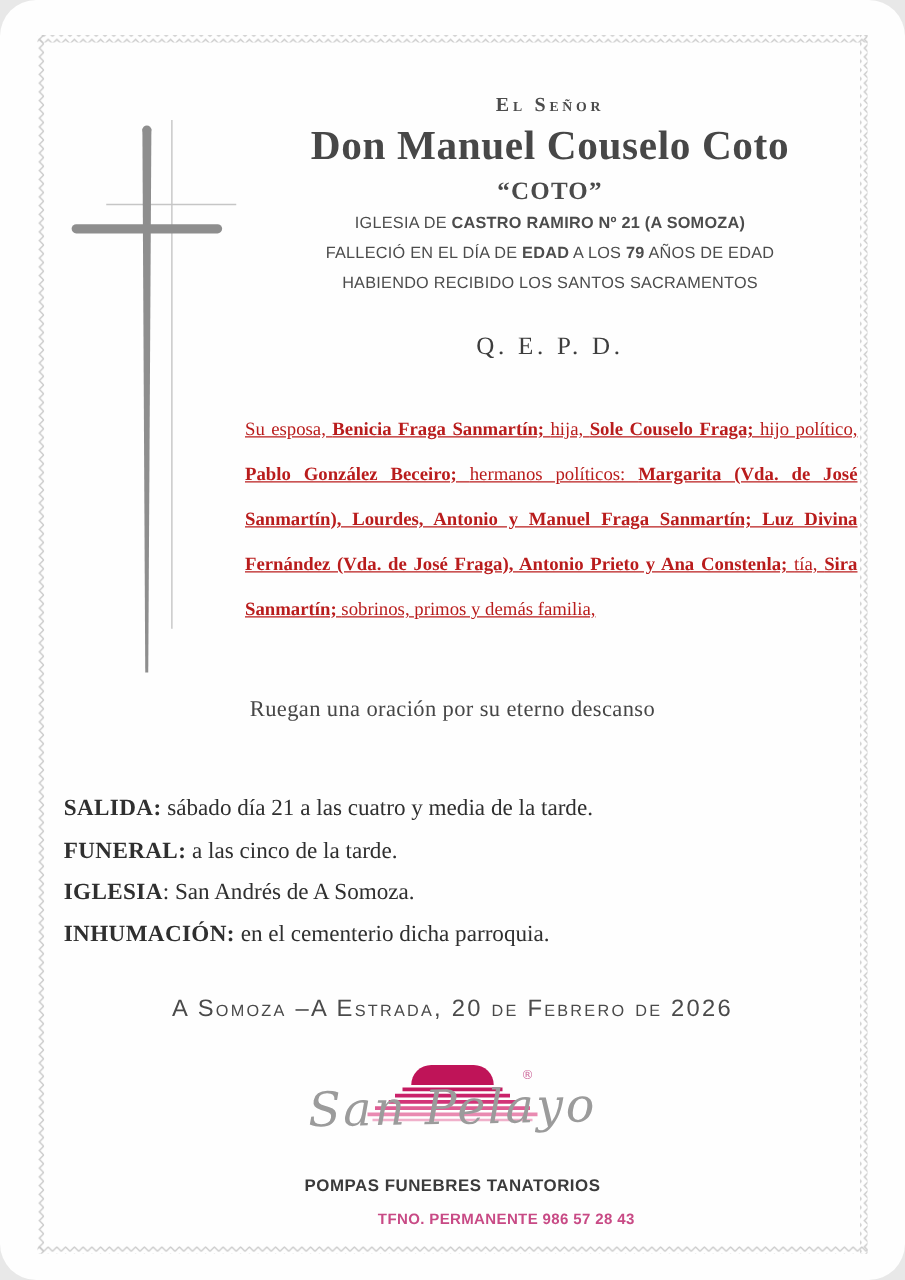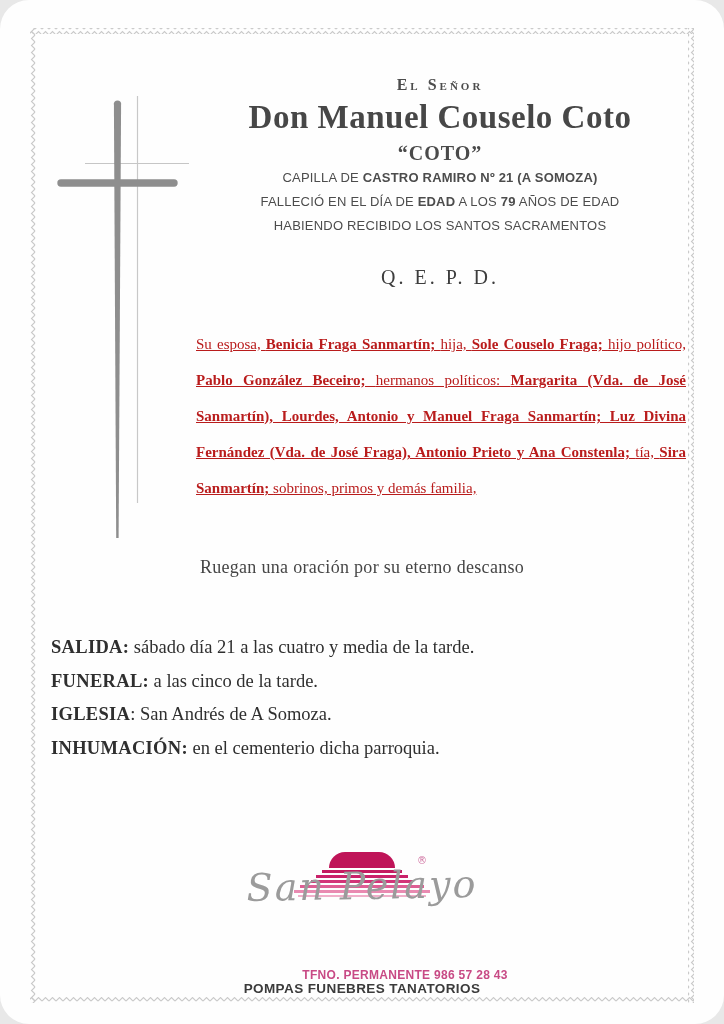--- a/index.html
+++ b/index.html
@@ -73,21 +73,21 @@
     font-family:"DejaVu Serif",serif;font-style:italic;font-size:38px;
     color:#9b9b9b;letter-spacing:2px;transform:rotate(-1deg);
   }
   .registered{
     position:absolute;left:50%;top:3px;margin-left:55px;
     font-family:"DejaVu Sans",sans-serif;font-size:10px;color:#cf6f9f;
   }
 
   
   .tagline{
-    position:absolute;left:0;top:981px;width:724px;text-align:center;
+    position:absolute;left:0;top:941px;width:724px;text-align:center;
     font-family:"Liberation Sans",sans-serif;font-size:13.5px;font-weight:700;
     letter-spacing:.4px;color:#3b3b3b;
   }
   .phone{
     position:absolute;left:0;top:968px;width:724px;text-align:center;
     font-family:"Liberation Sans",sans-serif;font-size:12px;font-weight:700;
     letter-spacing:.3px;color:#c84a85;padding-left:43px;
   }
 </style>
 </head>
@@ -116,38 +116,39 @@
       <circle cx="117.5" cy="104" r="3.6" fill="#8e8e8e"></circle>
       <polygon points="113.9,103 121.1,103 118.6,538 116.2,538" fill="#8e8e8e"></polygon>
       <line x1="61" y1="183" x2="174" y2="183" stroke="#8e8e8e" stroke-width="7.4" stroke-linecap="round"></line>
     </g>
   </svg>
 
   <div class="header">
     <div class="honorific">El Señor</div>
     <div class="deceased-name">Don Manuel Couselo Coto</div>
     <div class="alias">“COTO”</div>
-    <div class="subhead"><span>CAPILLA DE </span><span class="b">CASTRO RAMIRO Nº 21 (A SOMOZA)</span></div>
+    <div class="subhead"><span>IGLESIA DE </span><span class="b">CASTRO RAMIRO Nº 21 (A SOMOZA)</span></div>
     <div class="subhead"><span>FALLECIÓ EN EL DÍA DE </span><span class="b">EDAD</span><span> A LOS </span><span class="b">79</span><span> AÑOS DE EDAD</span></div>
     <div class="subhead">HABIENDO RECIBIDO LOS SANTOS SACRAMENTOS</div>
   </div>
 
   <div class="rip">Q. E. P. D.</div>
 
   <div class="family"><span>Su esposa, </span><span class="b">Benicia Fraga Sanmartín; </span><span>hija, </span><span class="b">Sole Couselo Fraga; </span><span>hijo político, </span><span class="b">Pablo González Beceiro; </span><span>hermanos políticos: </span><span class="b">Margarita (Vda. de José Sanmartín), Lourdes, Antonio y Manuel Fraga Sanmartín; Luz Divina Fernández (Vda. de José Fraga), Antonio Prieto y Ana Constenla; </span><span>tía, </span><span class="b">Sira Sanmartín; </span><span>sobrinos, primos y demás familia,</span></div>
 
   <div class="prayer">Ruegan una oración por su eterno descanso</div>
 
   <div class="schedule">
     <div class="sched-row"><span class="sched-label">SALIDA:</span><span> sábado día 21 a las cuatro y media de la tarde.</span></div>
     <div class="sched-row"><span class="sched-label">FUNERAL:</span><span> a las cinco de la tarde.</span></div>
     <div class="sched-row"><span class="sched-label">IGLESIA</span><span>: San Andrés de A Somoza.</span></div>
     <div class="sched-row"><span class="sched-label">INHUMACIÓN:</span><span> en el cementerio dicha parroquia.</span></div>
   </div>
 
+  <div class="dateline">A Somoza –A Estrada, 20 de Febrero de 2026</div>
 
   <div class="logo">
     <div class="sun">
       <div class="sun-cap"></div>
       <div class="stripe s1"></div>
       <div class="stripe s2"></div>
       <div class="stripe s3"></div>
       <div class="stripe s4"></div>
       <div class="stripe s5"></div>
       <div class="stripe s6"></div>

